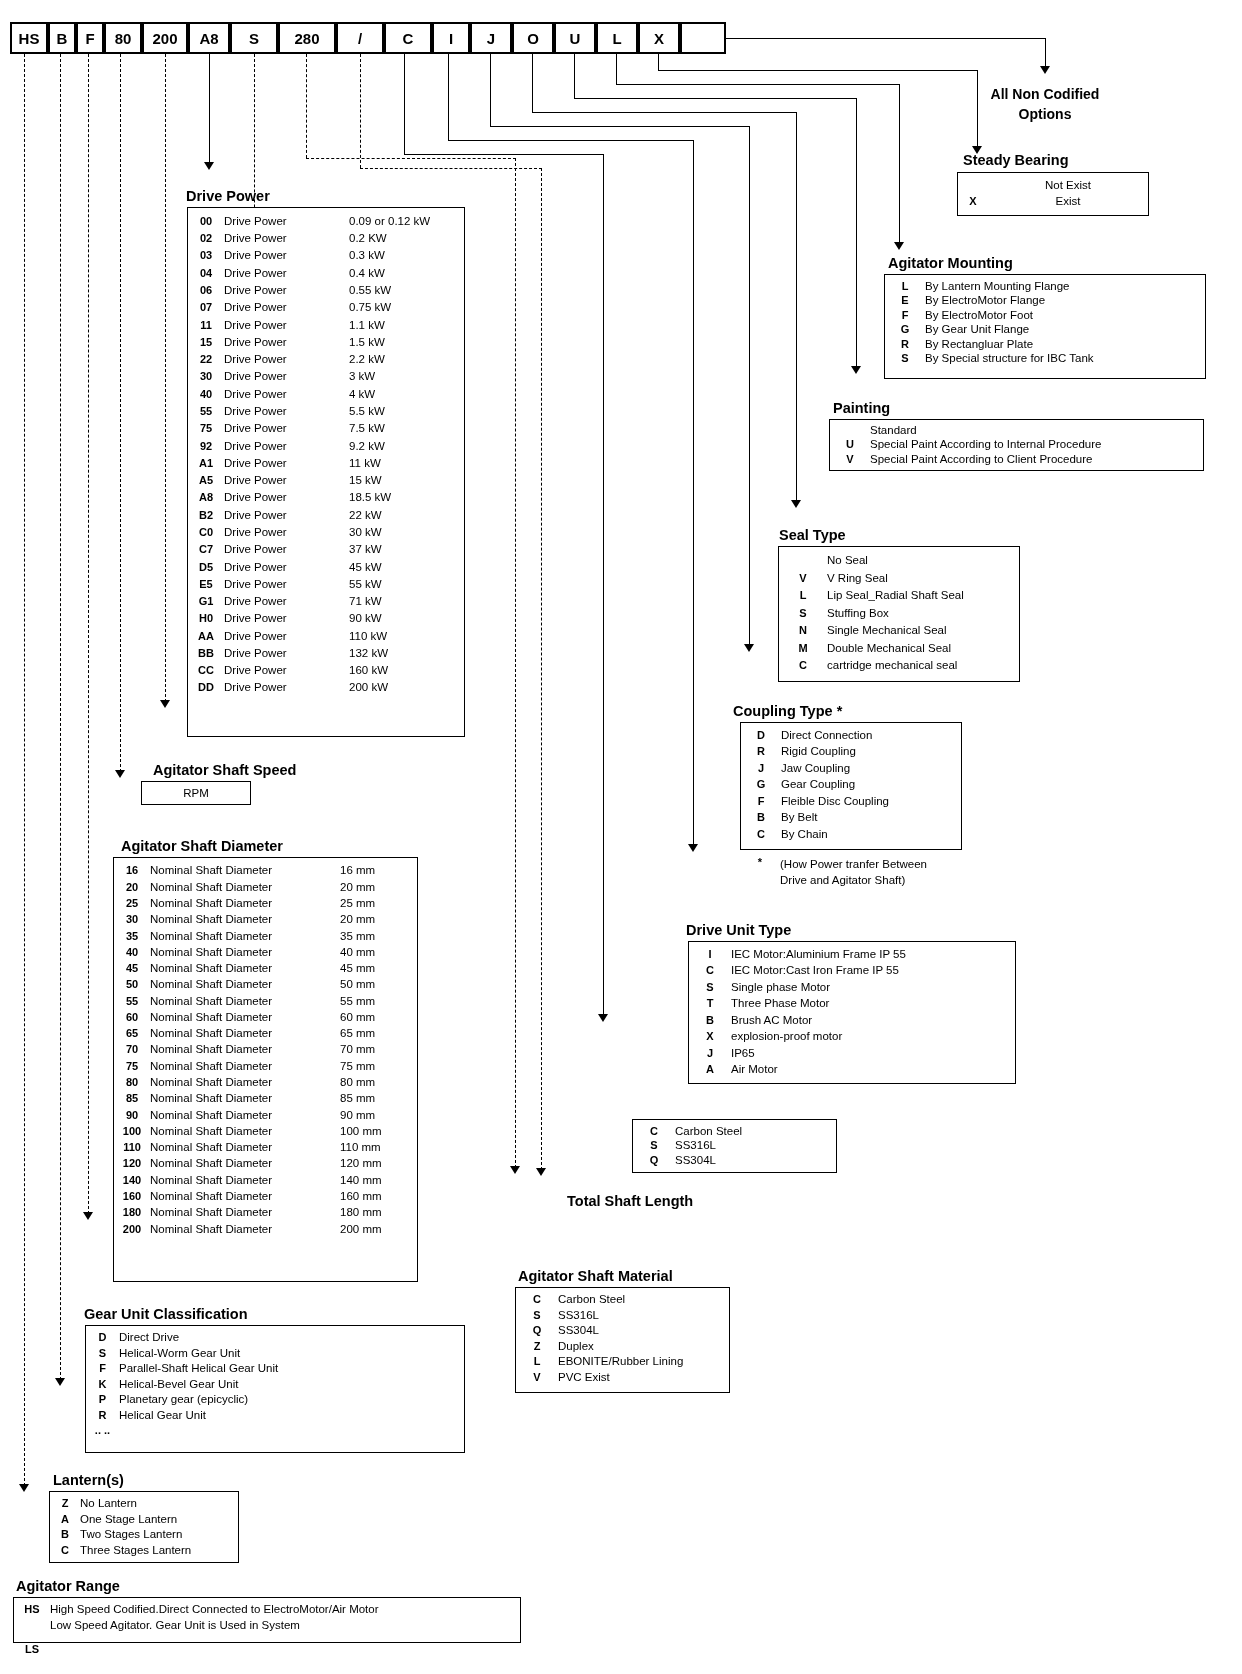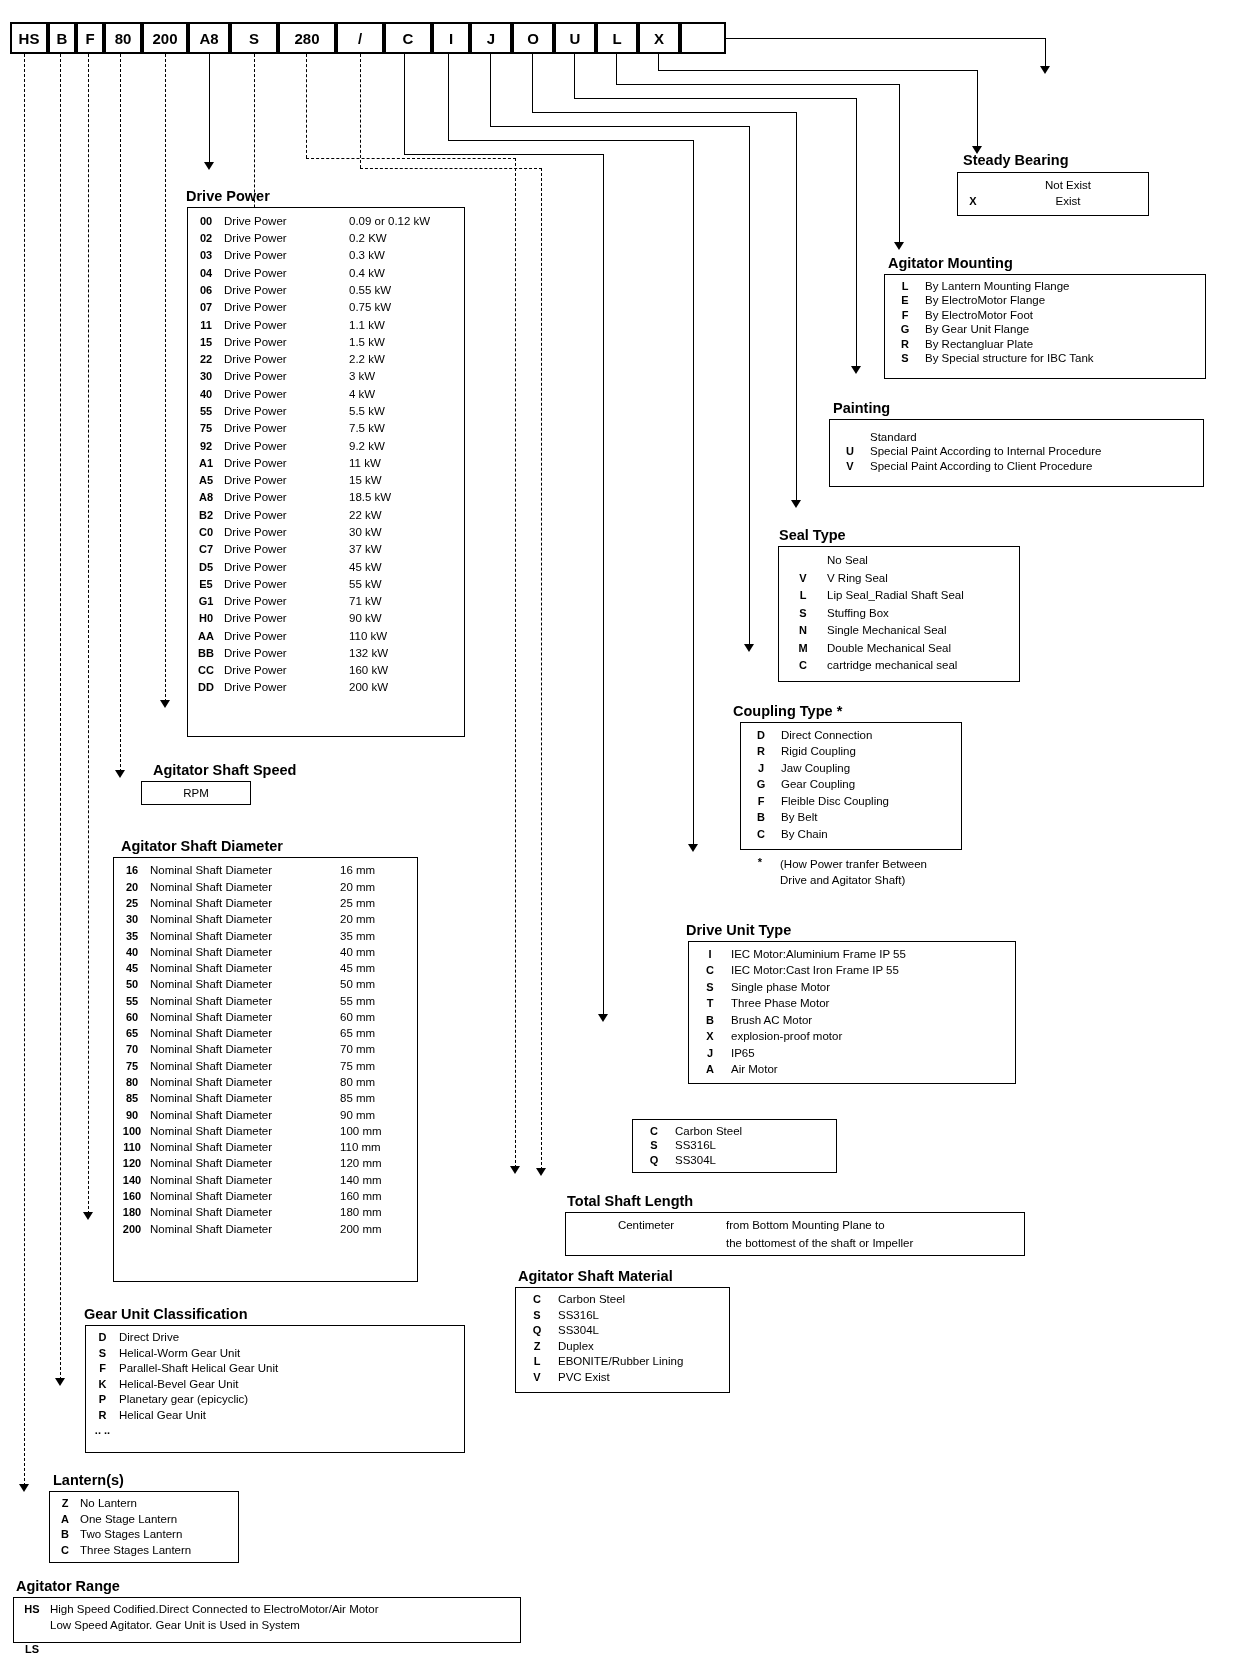--- a/index.html
+++ b/index.html
@@ -129,20 +129,24 @@
 
   <div class="vline" style="left:88px;top:54px;height:1160px;"></div>
   <div class="arrow" style="left:83px;top:1212px;"></div>
 
   <div class="vline" style="left:60px;top:54px;height:1326px;"></div>
   <div class="arrow" style="left:55px;top:1378px;"></div>
 
   <div class="vline" style="left:24px;top:54px;height:1432px;"></div>
   <div class="arrow" style="left:19px;top:1484px;"></div>
 
+  <div style="position:absolute;left:940px;top:84px;width:210px;text-align:center;font-weight:bold;font-size:14px;line-height:1.45;">
+    <div>All Non Codified</div>
+    <div>Options</div>
+  </div>
 
   <div class="title" style="left:963px;top:152px;">Steady Bearing</div>
   <div class="panel" style="left:957px;top:172px;width:192px;height:44px;padding:5px 0;">
     <div class="row" style="padding:2px 0;">
       <span class="key" style="width:30px;"></span>
       <span class="lbl center">Not Exist</span>
     </div>
     <div class="row" style="padding:2px 0;">
       <span class="key" style="width:30px;">X</span>
       <span class="lbl center">Exist</span>
@@ -171,21 +175,21 @@
         <span class="key" style="width:40px;">R</span>
         <span class="lbl">By Rectangluar Plate</span>
       </div>
     <div class="row" style="padding:1.5px 0;">
         <span class="key" style="width:40px;">S</span>
         <span class="lbl">By Special structure for IBC Tank</span>
       </div>
   </div>
 
   <div class="title" style="left:833px;top:400px;">Painting</div>
-  <div class="panel" style="left:829px;top:419px;width:375px;height:68px;padding:10px 0;">
+  <div class="panel" style="left:829px;top:419px;width:375px;height:52px;padding:3px 0;">
     <div class="row" style="padding:1.5px 0;">
         <span class="key" style="width:40px;"></span>
         <span class="lbl">Standard</span>
       </div>
     <div class="row" style="padding:1.5px 0;">
         <span class="key" style="width:40px;">U</span>
         <span class="lbl">Special Paint According to Internal Procedure</span>
       </div>
     <div class="row" style="padding:1.5px 0;">
         <span class="key" style="width:40px;">V</span>
@@ -310,29 +314,20 @@
         <span class="key" style="width:42px;">S</span>
         <span class="lbl">SS316L</span>
       </div>
     <div class="row" style="padding:1.5px 0;">
         <span class="key" style="width:42px;">Q</span>
         <span class="lbl">SS304L</span>
       </div>
   </div>
 
   <div class="title" style="left:567px;top:1193px;">Total Shaft Length</div>
-  <div class="panel" style="left:565px;top:1212px;width:460px;height:44px;">
-    <div style="display:flex;align-items:flex-start;font-size:11.5px;line-height:1.55;padding:4px 0 0 0;">
-      <span style="width:160px;text-align:center;">Centimeter</span>
-      <span>
-        <span style="display:block;">from Bottom Mounting Plane to</span>
-        <span style="display:block;">the bottomest of the shaft or Impeller</span>
-      </span>
-    </div>
-  </div>
 
   <div class="title" style="left:518px;top:1268px;">Agitator Shaft Material</div>
   <div class="panel" style="left:515px;top:1287px;width:215px;height:106px;padding:4px 0;">
     <div class="row" style="padding:2px 0;">
         <span class="key" style="width:42px;">C</span>
         <span class="lbl">Carbon Steel</span>
       </div>
     <div class="row" style="padding:2px 0;">
         <span class="key" style="width:42px;">S</span>
         <span class="lbl">SS316L</span>

